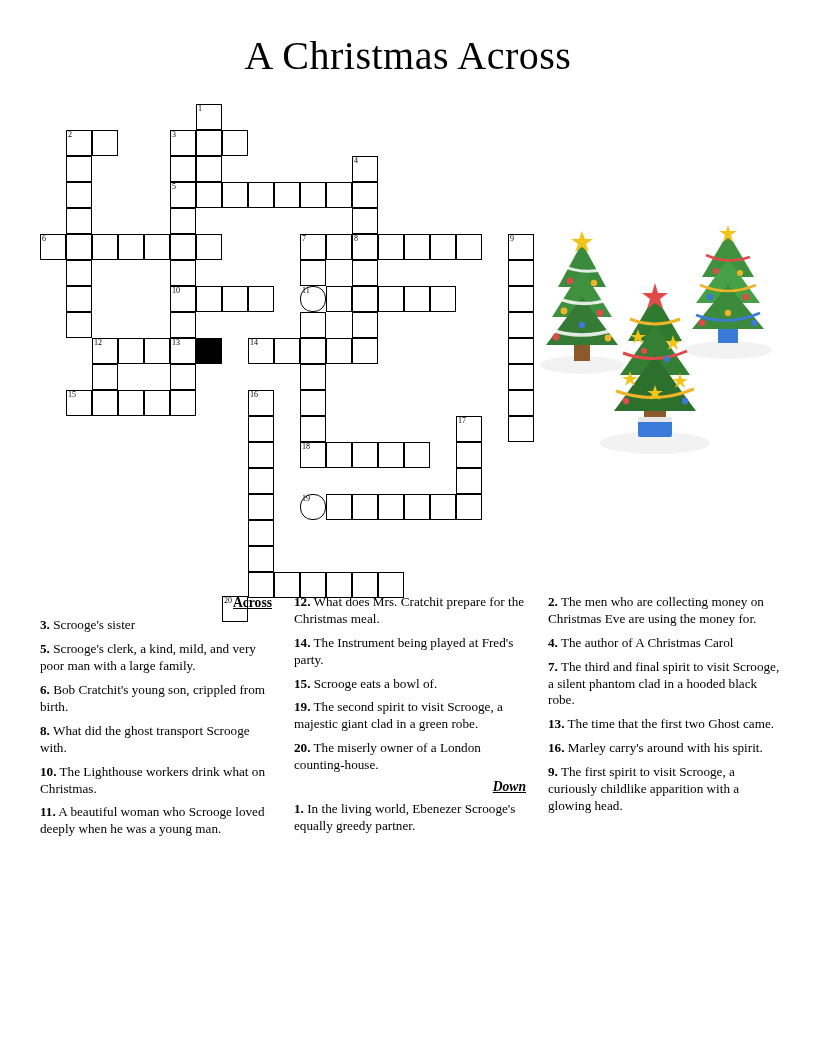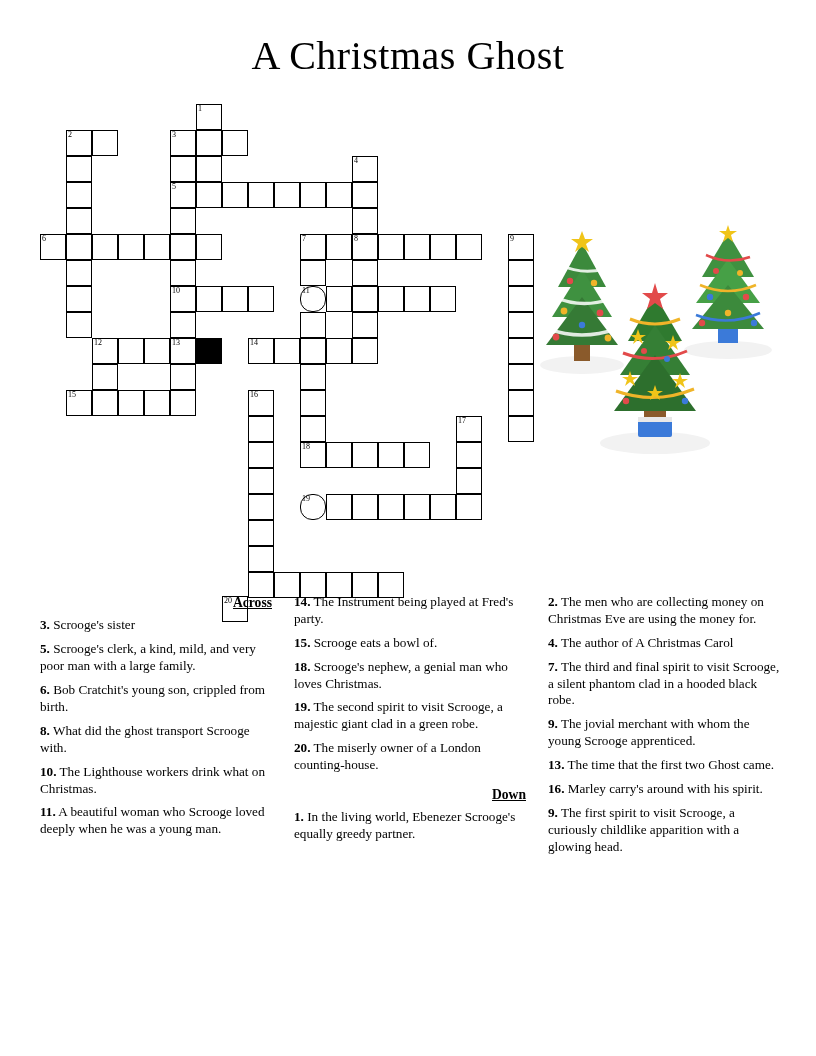--- a/index.html
+++ b/index.html
@@ -79,26 +79,26 @@
     break-inside: avoid;
   }
   .clue b { font-weight: bold; }
   .section-head {
     font-weight: bold;
     text-decoration: underline;
     margin: 0 0 6px 0;
     font-size: 13.6px;
     text-align: right;
   }
-  .section-head.down { margin-top: 12px; }
+  .section-head.down { margin-top: 4px; font-style: italic; }
 </style>
 </head>
 <body>
 
-<h1 id="title">A Christmas Ghost</h1>
+<h1 id="title">A Christmas Across</h1>
 
 <div id="grid-wrap">
     <div class="cell" style="left: 156px; top: 0px;">
       <span class="num">1</span>
     </div>
     <div class="cell" style="left: 156px; top: 26px;"></div>
     <div class="cell" style="left: 26px; top: 26px;">
       <span class="num">2</span>
     </div>
     <div class="cell" style="left: 52px; top: 26px;"></div>
@@ -318,30 +318,29 @@
 
 <div id="clues">
   <div class="section-head">Across</div>
   <div id="across-list">
       <p class="clue"><b>3.</b><span> Scrooge's sister</span></p>
       <p class="clue"><b>5.</b><span> Scrooge's clerk, a kind, mild, and very poor man with a large family.</span></p>
       <p class="clue"><b>6.</b><span> Bob Cratchit's young son, crippled from birth.</span></p>
       <p class="clue"><b>8.</b><span> What did the ghost transport Scrooge with.</span></p>
       <p class="clue"><b>10.</b><span> The Lighthouse workers drink what on Christmas.</span></p>
       <p class="clue"><b>11.</b><span> A beautiful woman who Scrooge loved deeply when he was a young man.</span></p>
+      <p class="clue"><b>12.</b><span> What does Mrs. Cratchit prepare for the Christmas meal.</span></p>
       <p class="clue"><b>14.</b><span> The Instrument being played at Fred's party.</span></p>
       <p class="clue"><b>15.</b><span> Scrooge eats a bowl of.</span></p>
-      <p class="clue"><b>18.</b><span> Scrooge's nephew, a genial man who loves Christmas.</span></p>
       <p class="clue"><b>19.</b><span> The second spirit to visit Scrooge, a majestic giant clad in a green robe.</span></p>
       <p class="clue"><b>20.</b><span> The miserly owner of a London counting-house.</span></p>
     </div>
   <div class="section-head down">Down</div>
   <div id="down-list">
       <p class="clue"><b>1.</b><span> In the living world, Ebenezer Scrooge's equally greedy partner.</span></p>
       <p class="clue"><b>2.</b><span> The men who are collecting money on Christmas Eve are using the money for.</span></p>
       <p class="clue"><b>4.</b><span> The author of A Christmas Carol</span></p>
       <p class="clue"><b>7.</b><span> The third and final spirit to visit Scrooge, a silent phantom clad in a hooded black robe.</span></p>
-      <p class="clue"><b>9.</b><span> The jovial merchant with whom the young Scrooge apprenticed.</span></p>
       <p class="clue"><b>13.</b><span> The time that the first two Ghost came.</span></p>
       <p class="clue"><b>16.</b><span> Marley carry's around with his spirit.</span></p>
       <p class="clue"><b>9.</b><span> The first spirit to visit Scrooge, a curiously childlike apparition with a glowing head.</span></p>
     </div>
 </div>
 
 </body></html>

